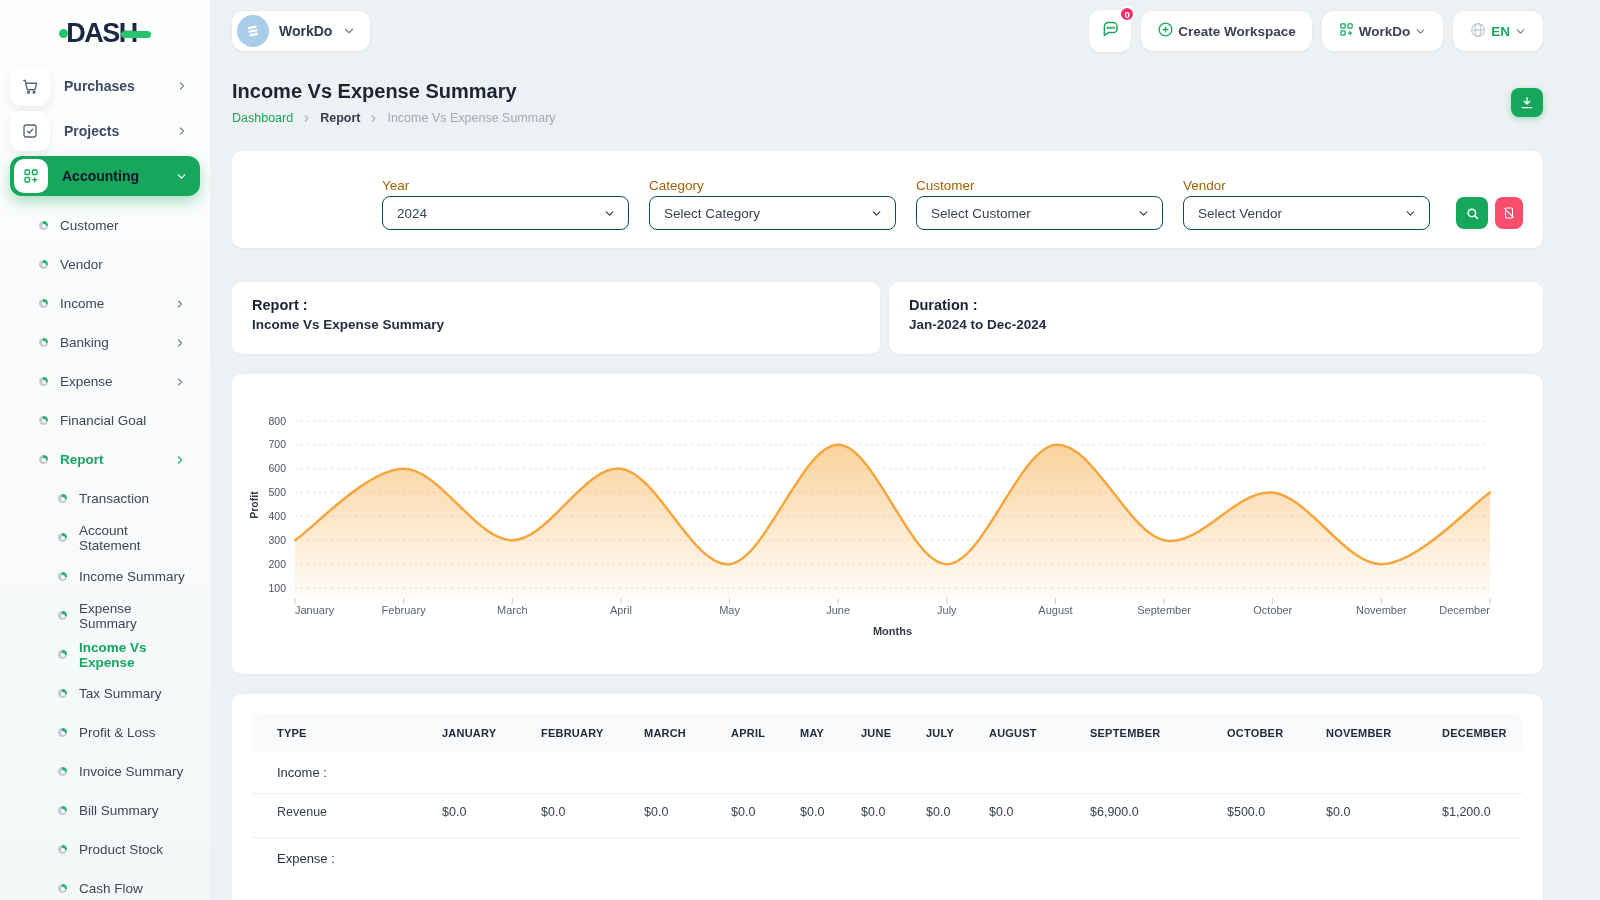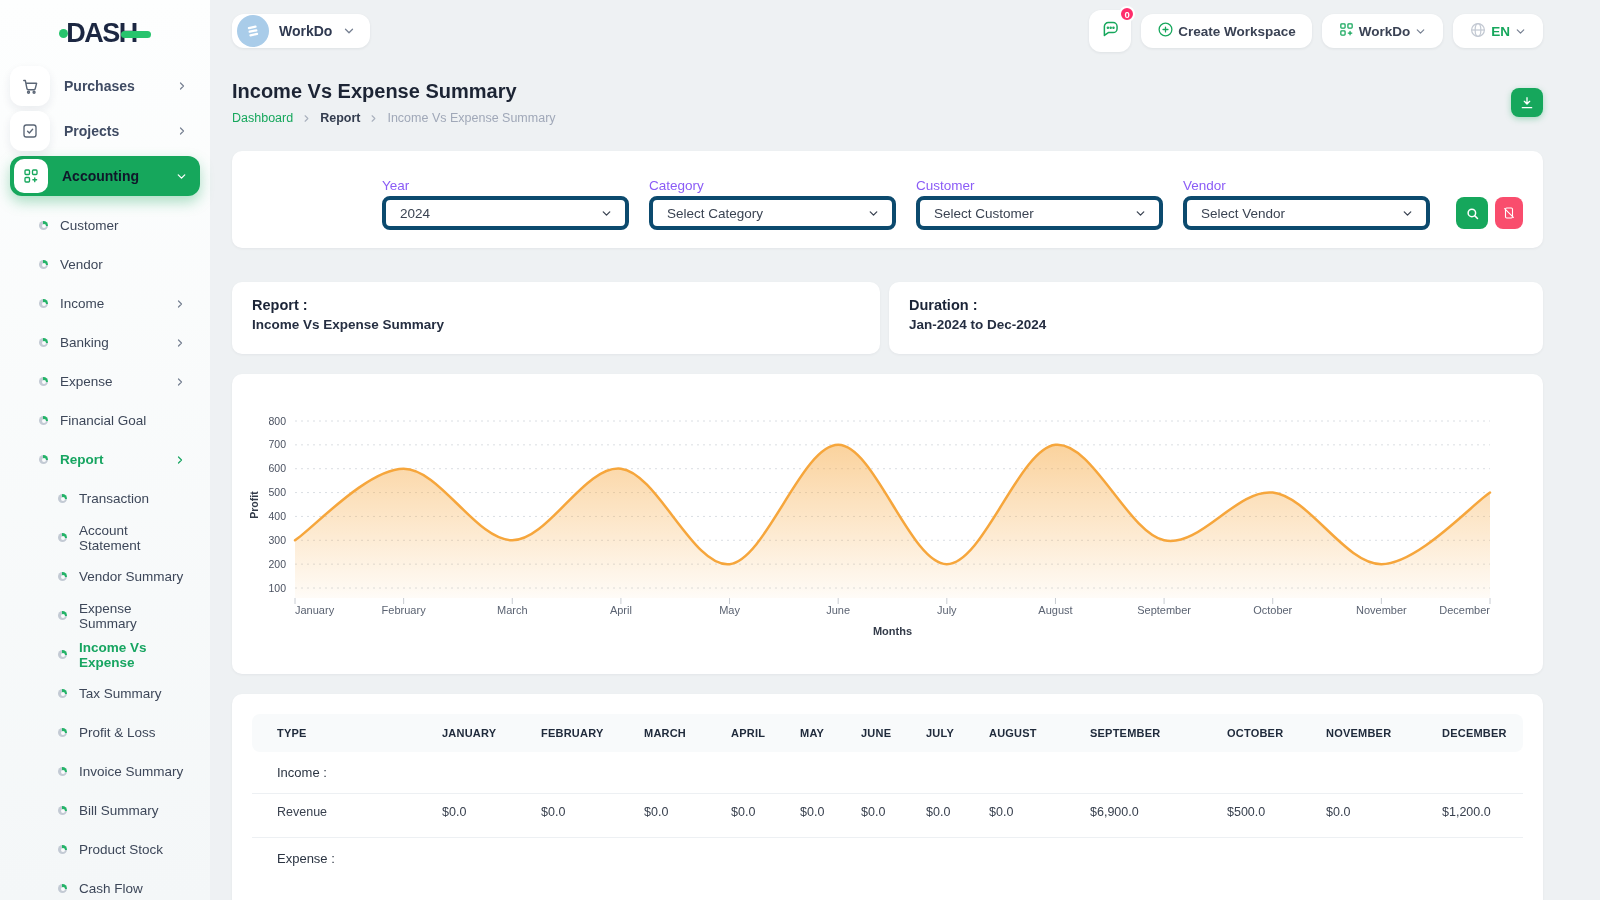--- a/index.html
+++ b/index.html
@@ -41,21 +41,21 @@
   .nav-sub.lvl2{padding-left:48px;}
   .nav-sub .sub-label{margin-left:12px;flex:1;}
   .nav-sub .chev{color:#768092;}
   .nav-sub.active{color:#17a561;font-weight:700;}
   .nav-sub.active .chev{color:#17a561;}
 
   
   .main{margin-left:210px;padding:8px 57px 0 22px;}
 
   .topbar{display:flex;align-items:center;justify-content:space-between;height:46px;}
-  .pill{background:#fff;border-radius:12px;box-shadow:0 1px 3px rgba(20,28,45,.07);display:flex;align-items:center;height:34px;cursor:pointer;}
+  .pill{background:#fff;border-radius:12px;box-shadow:0 1px 3px rgba(20,28,45,.07);display:flex;align-items:center;height:40px;cursor:pointer;}
   .ws-pill{padding:4px 14px 4px 5px;gap:10px;}
   .avatar{width:32px;height:32px;border-radius:50%;background:#a9cce9;display:flex;align-items:center;justify-content:center;color:#fff;}
   .ws-name{font-size:14px;font-weight:700;color:#2f3950;}
   .chev{display:inline-flex;}
   .top-right{display:flex;align-items:center;gap:10px;}
   .icon-btn{width:42px;height:42px;justify-content:center;position:relative;}
   .icon-btn .bubble{color:var(--green);}
   .badge{position:absolute;top:-4px;right:-4px;min-width:16px;height:16px;border-radius:9px;background:var(--badge);color:#fff;font-size:9.5px;font-weight:700;display:flex;align-items:center;justify-content:center;border:2px solid #fff;padding:0 2px;}
   .txt-btn{padding:0 16px;gap:4px;font-size:13.5px;font-weight:700;color:#3a4254;}
   .txt-btn .g{color:var(--green);}
@@ -69,22 +69,22 @@
   .crumb-mid{color:#333c4e;font-weight:600;cursor:pointer;}
   .crumb-cur{color:#a0a8b8;}
   .crumb-sep{color:#a9b0bd;display:inline-flex;}
   .dl-btn{margin-top:10px;width:32px;height:29px;border-radius:8px;background:var(--green);border:none;color:#fff;display:flex;align-items:center;justify-content:center;cursor:pointer;box-shadow:0 2px 6px rgba(22,167,92,.35);}
 
   .card{background:var(--card);border-radius:10px;box-shadow:0 1px 3px rgba(20,28,45,.05);}
 
   .filter-card{margin-top:26px;height:97px;padding:27px 20px 19px 150px;}
   .filter-row{display:flex;align-items:flex-end;gap:20px;}
   .fgroup{width:248px;}
-  .fgroup label{display:block;font-size:13.5px;color:#8b5cf6;margin-bottom:3px;}
-  .select{height:34px;border:4px solid #0c4a6e;border-radius:8px;background:#fff;display:flex;align-items:center;justify-content:space-between;padding:0 12px 0 14px;font-size:13.5px;color:#3a4352;cursor:pointer;}
+  .fgroup label{display:block;font-size:13.5px;color:#a16207;margin-bottom:3px;}
+  .select{height:34px;border:1px solid #0c4a6e;border-radius:8px;background:#fff;display:flex;align-items:center;justify-content:space-between;padding:0 12px 0 14px;font-size:13.5px;color:#3a4352;cursor:pointer;}
   .select .chev{color:#3a4352;}
   .fbtns{display:flex;gap:7px;margin-left:6px;margin-bottom:1px;}
   .sq-btn{height:32px;border:none;border-radius:8px;display:flex;align-items:center;justify-content:center;color:#fff;cursor:pointer;}
   .search-btn{width:32px;background:var(--green);}
   .reset-btn{width:28px;background:var(--pink);}
 
   .info-row{display:flex;gap:9px;margin-top:34px;}
   .info-card{height:72px;padding:15px 20px;}
   .report-card{width:648px;}
   .duration-card{flex:1;}
@@ -212,21 +212,21 @@
         <div class="nav-sub lvl2">
           <span class="bullet"></span>
           <span class="sub-label">Transaction</span>
         </div>
         <div class="nav-sub lvl2">
           <span class="bullet"></span>
           <span class="sub-label">Account Statement</span>
         </div>
         <div class="nav-sub lvl2">
           <span class="bullet"></span>
-          <span class="sub-label">Vendor Summary</span>
+          <span class="sub-label">Income Summary</span>
         </div>
         <div class="nav-sub lvl2">
           <span class="bullet"></span>
           <span class="sub-label">Expense Summary</span>
         </div>
         <div class="nav-sub lvl2 active">
           <span class="bullet"></span>
           <span class="sub-label">Income Vs Expense</span>
         </div>
         <div class="nav-sub lvl2">

